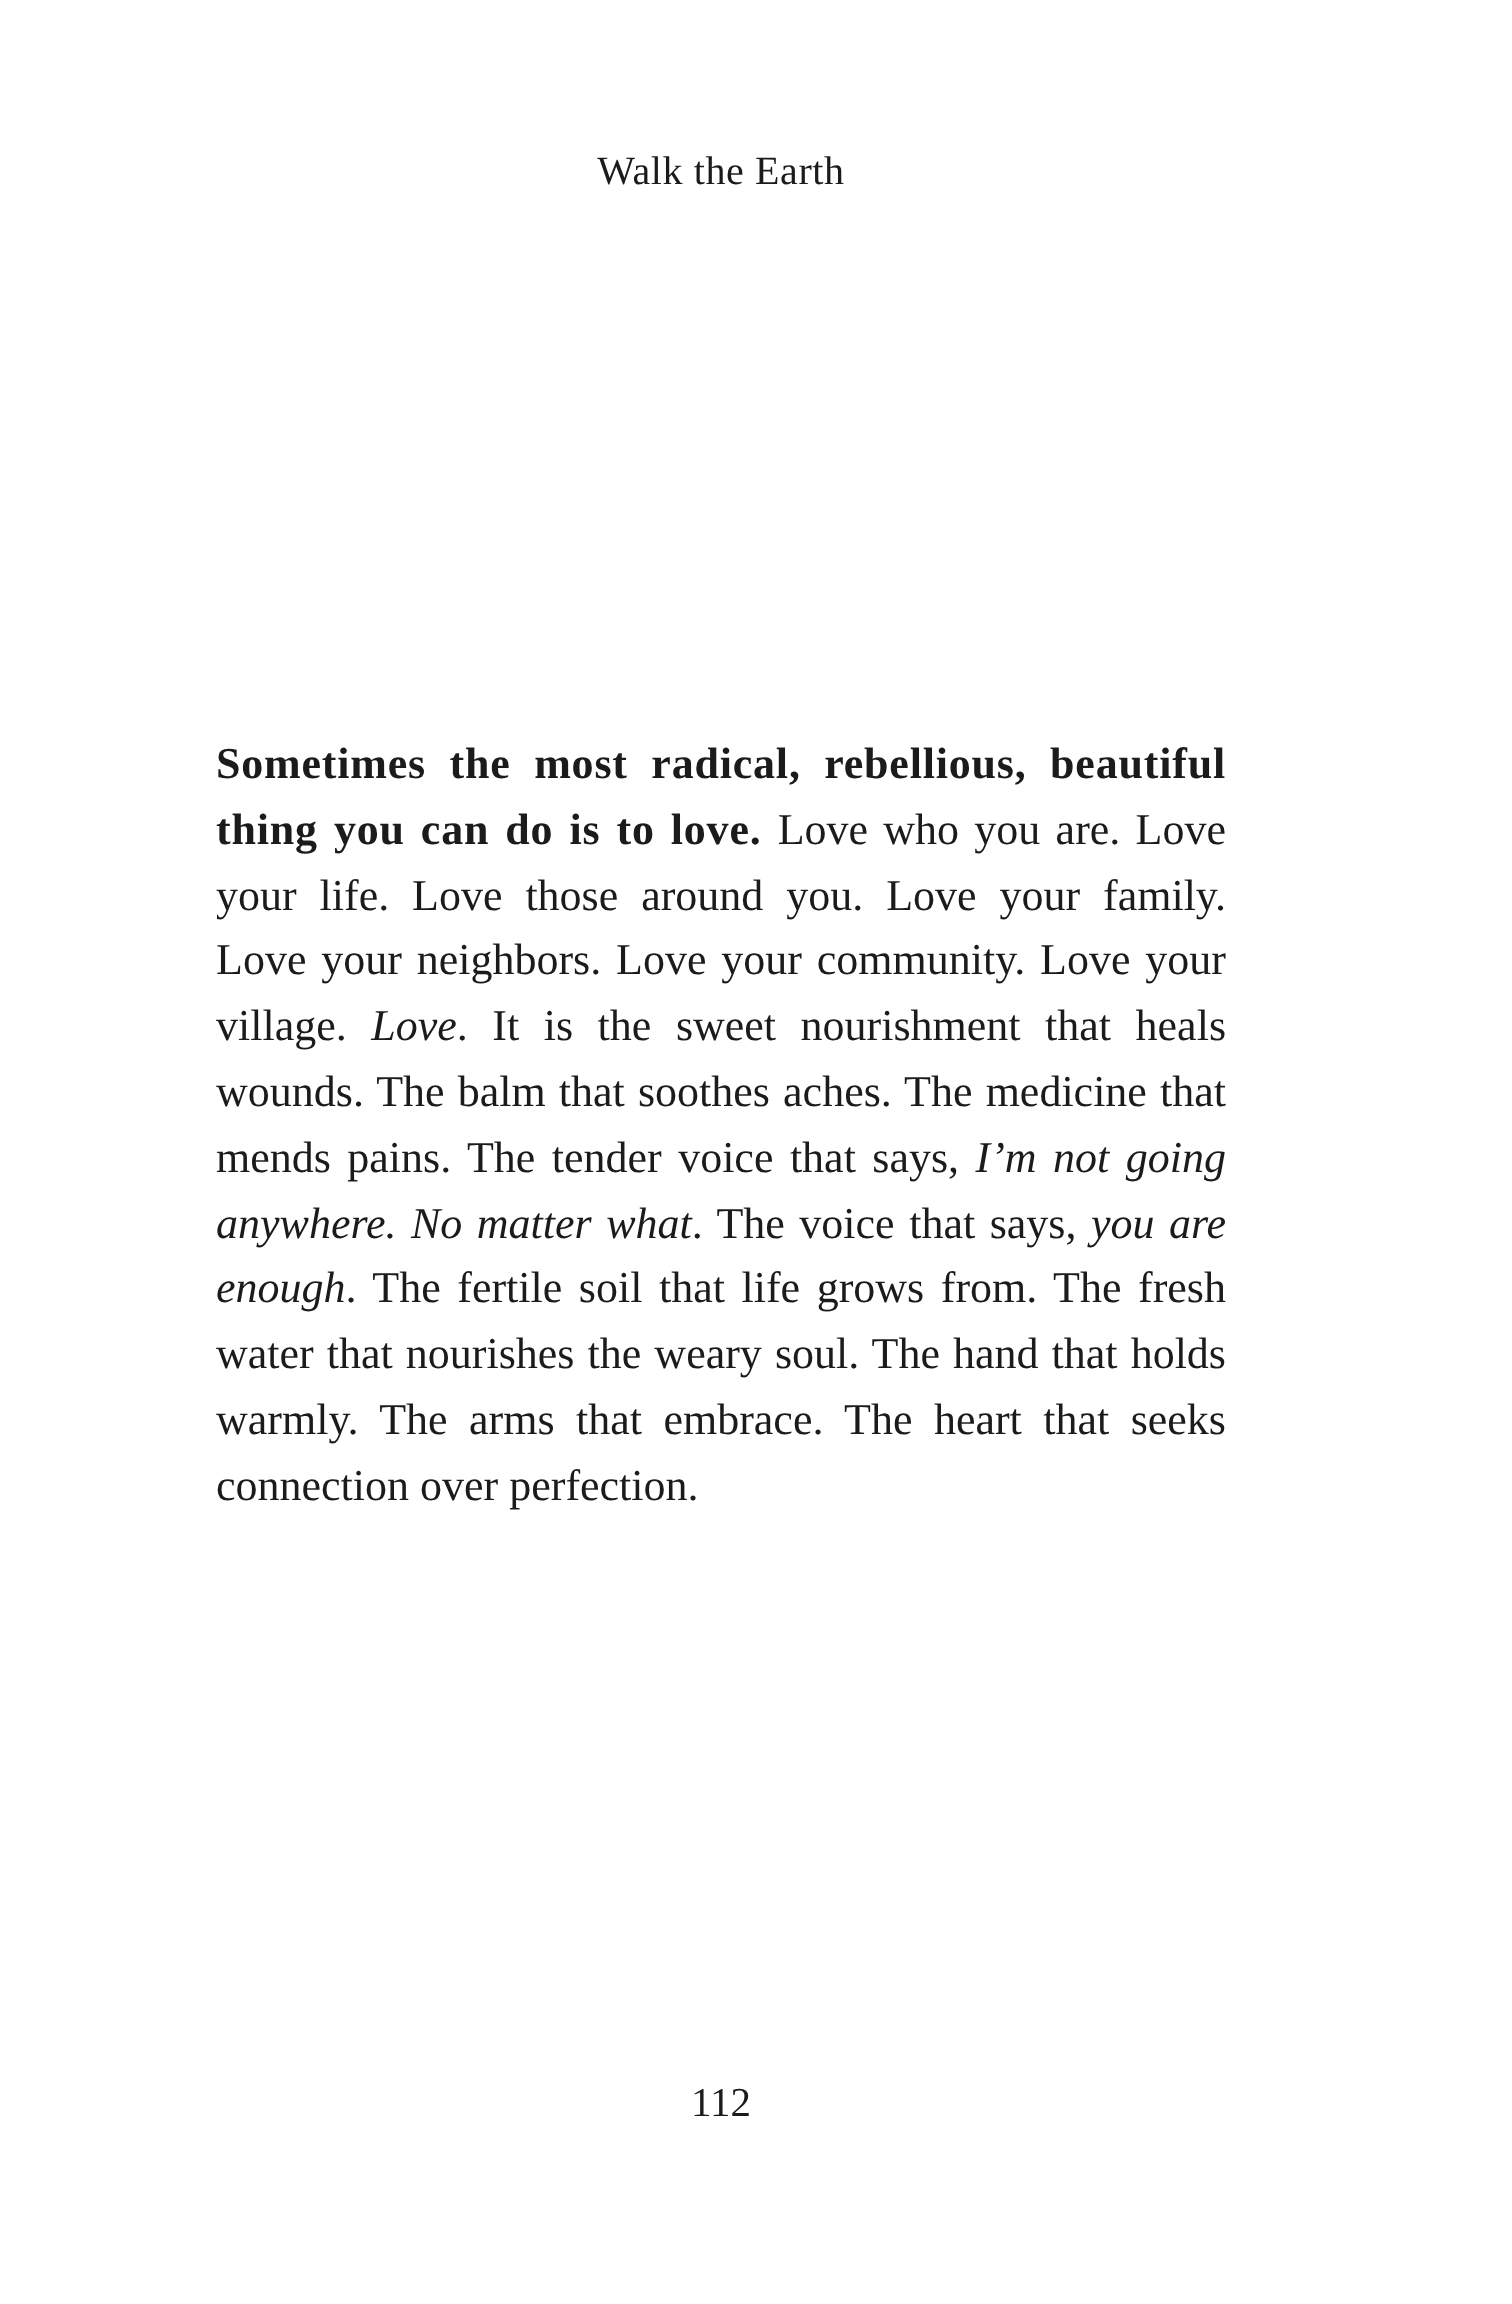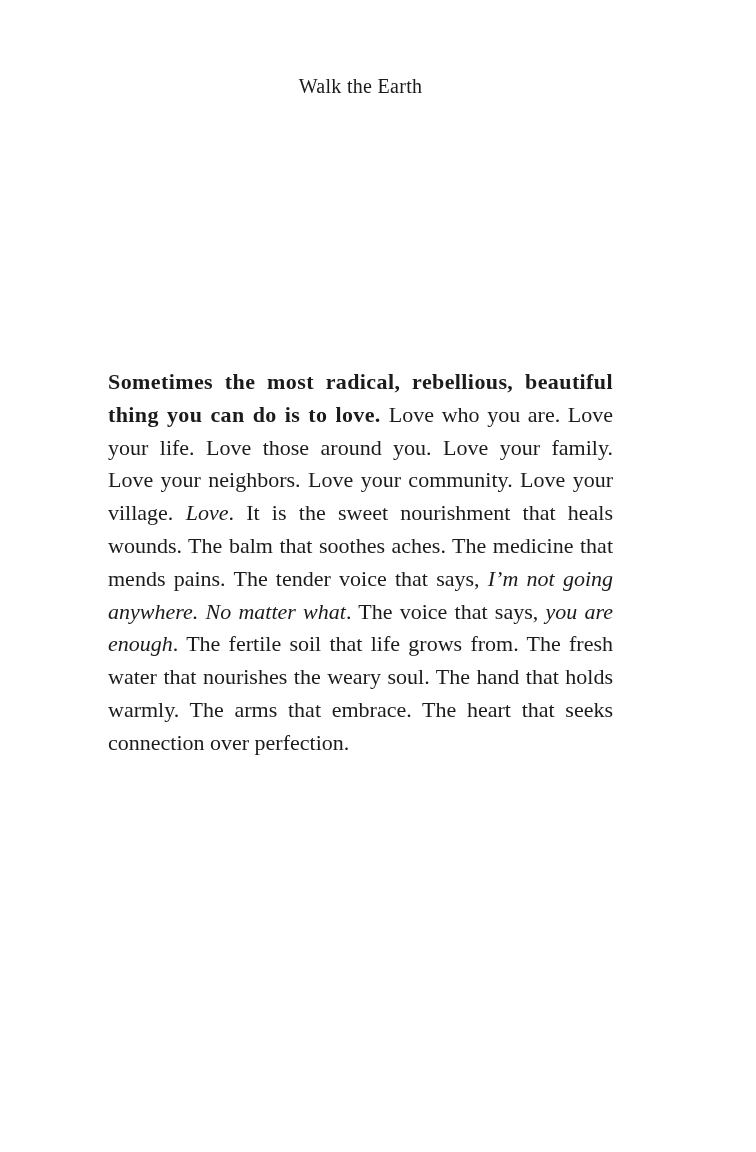--- a/index.html
+++ b/index.html
@@ -62,13 +62,14 @@
   }
 </style>
 </head>
 <body>
 
 <div class="page">
   <div class="running-head">Walk the Earth</div>
 
   <p class="body-text"><span class="seg-bold">Sometimes the most radical, rebellious, beautiful thing you can do is to love. </span><span class="seg-regular">Love who you are. Love your life. Love those around you. Love your family. Love your neighbors. Love your community. Love your village. </span><span class="seg-italic">Love</span><span class="seg-regular">. It is the sweet nourishment that heals wounds. The balm that soothes aches. The medicine that mends pains. The tender voice that says, </span><span class="seg-italic">I’m not going anywhere. No matter what</span><span class="seg-regular">. The voice that says, </span><span class="seg-italic">you are enough</span><span class="seg-regular">. The fertile soil that life grows from. The fresh water that nourishes the weary soul. The hand that holds warmly. The arms that embrace. The heart that seeks connection over perfection.</span></p>
 
+  <div class="page-number">112</div>
 </div>
 
 </body></html>

